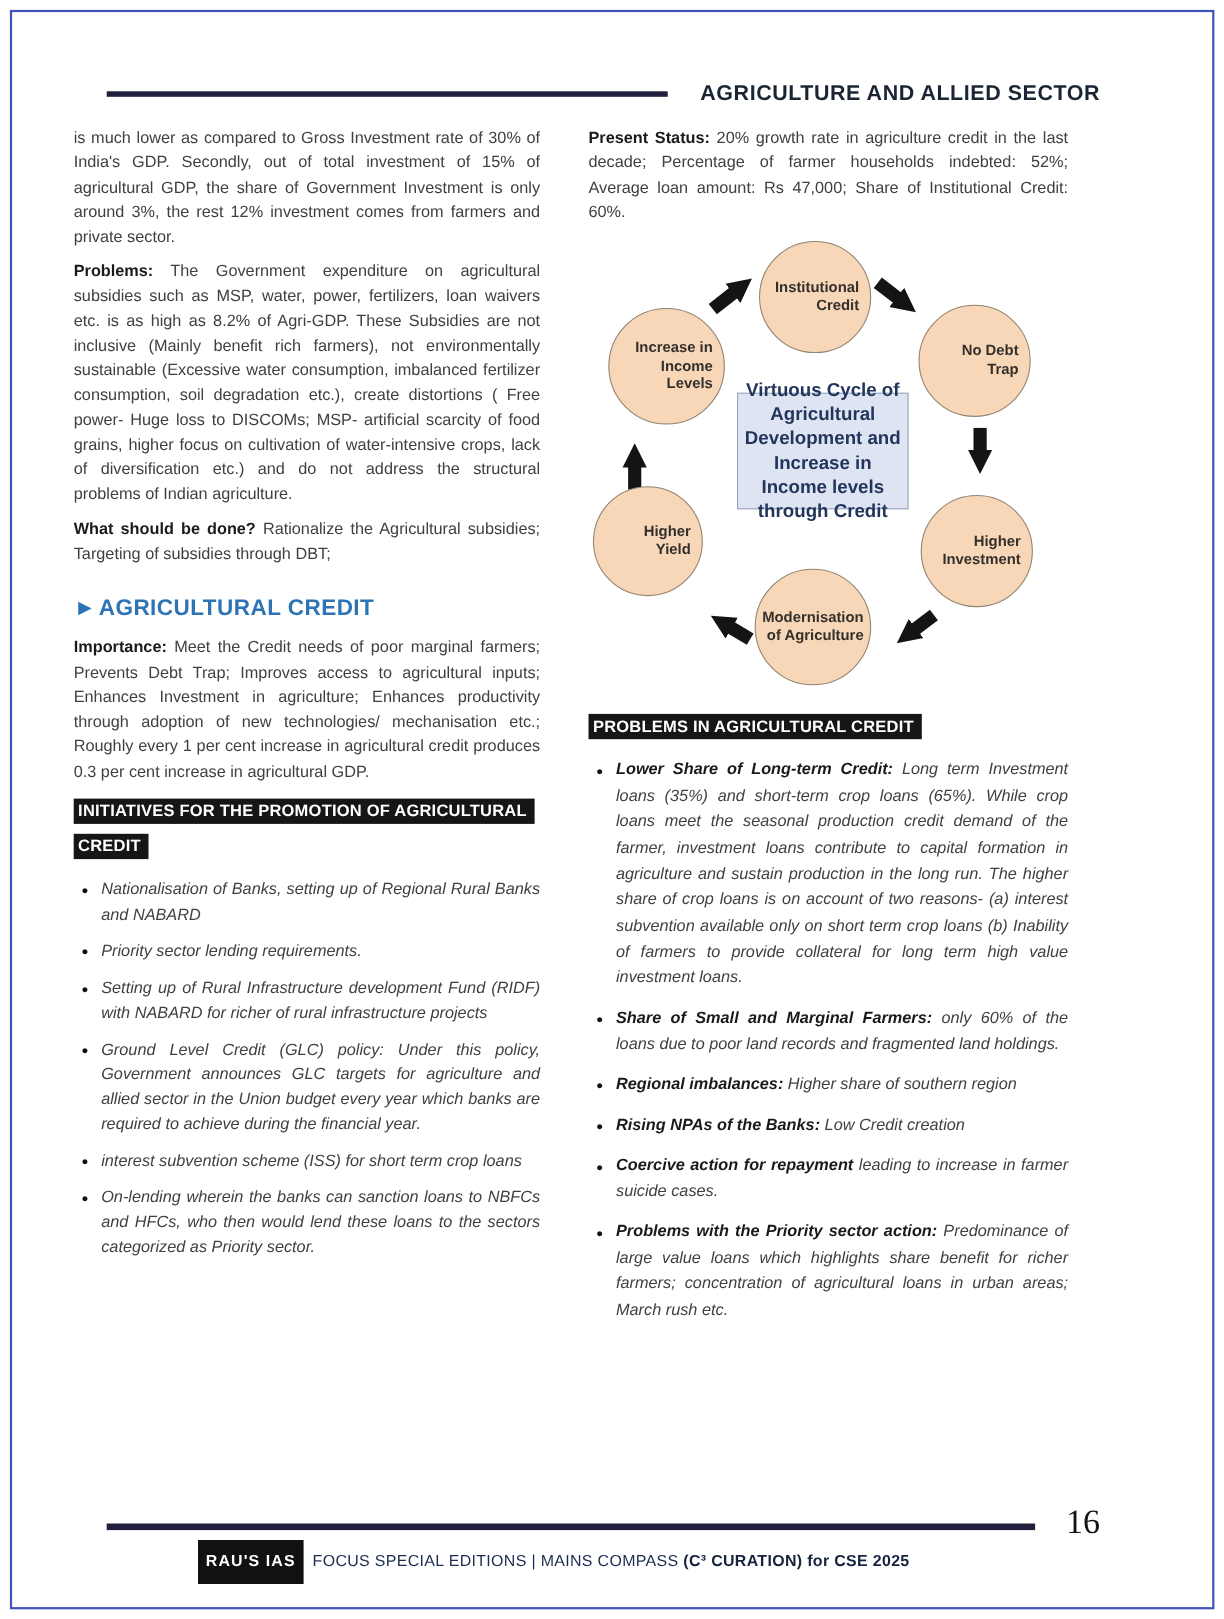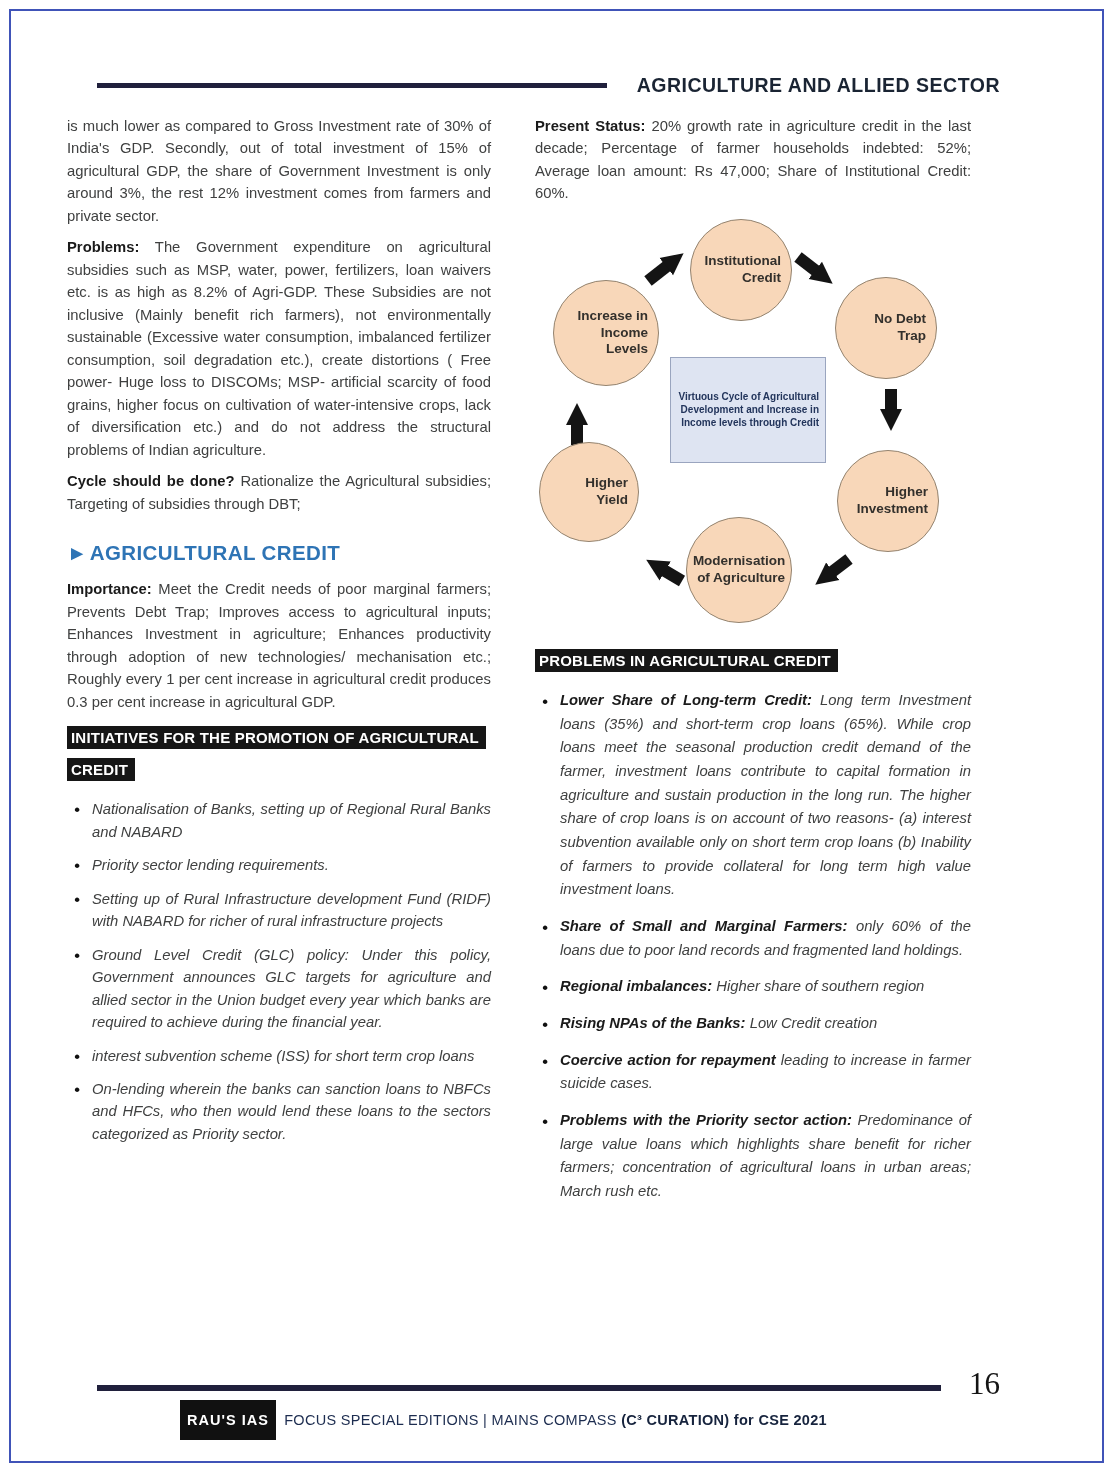--- a/index.html
+++ b/index.html
@@ -78,21 +78,21 @@
   .n1 { left:300px; top:60px;  width:102px; height:102px; }
   .n2 { left:302px; top:233px; width:102px; height:102px; }
   .n3 { left:151px; top:300px; width:106px; height:106px; }
   .n4 { left:4px;   top:225px; width:100px; height:100px; }
   .n5 { left:18px;  top:63px;  width:106px; height:106px; }
   .dcenter {
     position:absolute; left:135px; top:140px; width:156px; height:106px;
     background:var(--centerbox,#dee4f2);
     border:1px solid #9aa5bf;
     display:flex; align-items:center; justify-content:center;
-    text-align:right; font-weight:700; font-size:10px;
+    text-align:center; font-weight:700; font-size:17px;
     color:#23355c; line-height:1.3; padding:6px;
   }
 
   
   .footer { position:absolute; left:97px; right:113px; bottom:44px; }
   .fbar-row { display:flex; align-items:center; }
   .fbar { flex:1; height:6px; background:var(--dark,#20203c); margin-right:28px; }
   .pagenum {
     font-family:"Liberation Serif", serif;
     font-size:31px; color:#141414; line-height:1;
@@ -120,21 +120,21 @@
     <div class="header-title">AGRICULTURE AND ALLIED SECTOR</div>
   </div>
 
   <div class="cols">
 
     <div class="col-left">
       <p class="para">is much lower as compared to Gross Investment rate of 30% of India's GDP. Secondly, out of total investment of 15% of agricultural GDP, the share of Government Investment is only around 3%, the rest 12% investment comes from farmers and private sector.</p>
 
       <p class="para"><strong class="lead">Problems:</strong><span> The Government expenditure on agricultural subsidies such as MSP, water, power, fertilizers, loan waivers etc. is as high as 8.2% of Agri-GDP. These Subsidies are not inclusive (Mainly benefit rich farmers), not environmentally sustainable (Excessive water consumption, imbalanced fertilizer consumption, soil degradation etc.), create distortions ( Free power- Huge loss to DISCOMs; MSP- artificial scarcity of food grains, higher focus on cultivation of water-intensive crops, lack of diversification etc.) and do not address the structural problems of Indian agriculture.</span></p>
 
-      <p class="para"><strong class="lead">Cycle should be done?</strong><span> Rationalize the Agricultural subsidies; Targeting of subsidies through DBT;</span></p>
+      <p class="para"><strong class="lead">What should be done?</strong><span> Rationalize the Agricultural subsidies; Targeting of subsidies through DBT;</span></p>
 
       <h2 class="section-h"><span class="arrow">►</span><span>AGRICULTURAL CREDIT</span></h2>
 
       <p class="para"><strong class="lead">Importance:</strong><span> Meet the Credit needs of poor marginal farmers; Prevents Debt Trap; Improves access to agricultural inputs; Enhances Investment in agriculture; Enhances productivity through adoption of new technologies/ mechanisation etc.; Roughly every 1 per cent increase in agricultural credit produces 0.3 per cent increase in agricultural GDP.</span></p>
 
       <div class="hl-wrap"><span class="hl">INITIATIVES FOR THE PROMOTION OF AGRICULTURAL CREDIT</span></div>
 
       <ul class="blist">
         <li>Nationalisation of Banks, setting up of Regional Rural Banks and NABARD</li>
         <li>Priority sector lending requirements.</li>
@@ -186,16 +186,16 @@
 
   <div class="footer">
     <div class="fbar-row">
       <div class="fbar"></div>
       <div class="pagenum">16</div>
     </div>
     <div class="ftext">
       <span class="fbrand">RAU'S IAS</span>
       <span>FOCUS SPECIAL EDITIONS | MAINS COMPASS</span>
       <strong>(C³ CURATION)</strong>
-      <strong>for CSE 2021</strong>
+      <strong>for CSE 2025</strong>
     </div>
   </div>
 </div>
 
 </body></html>

